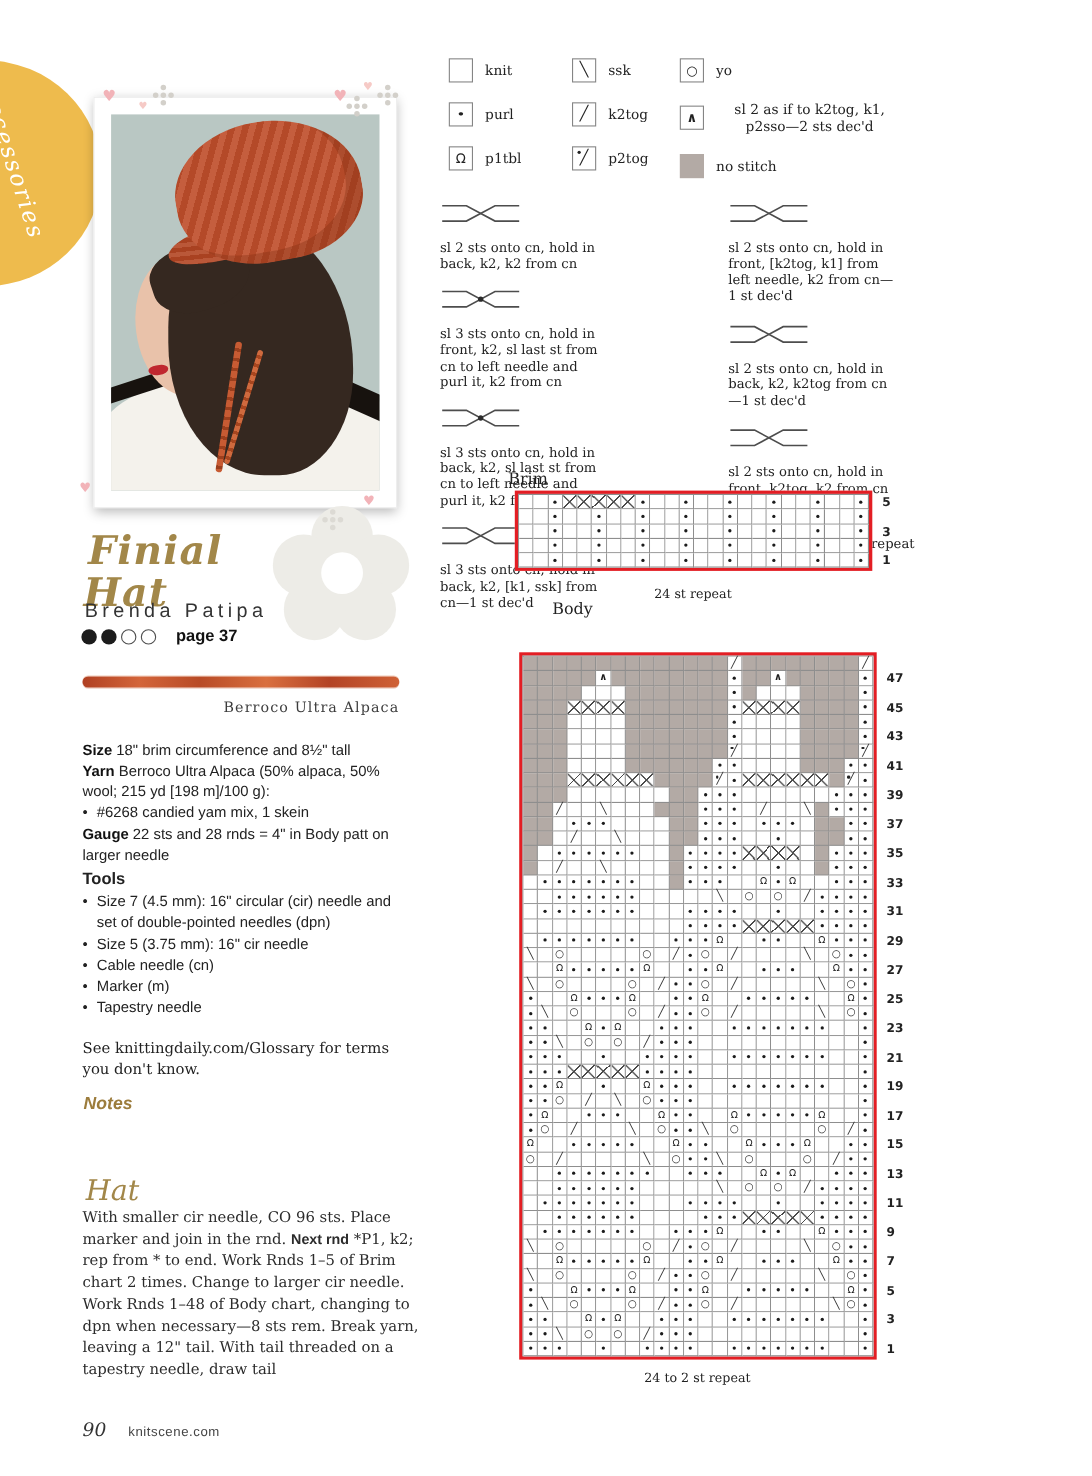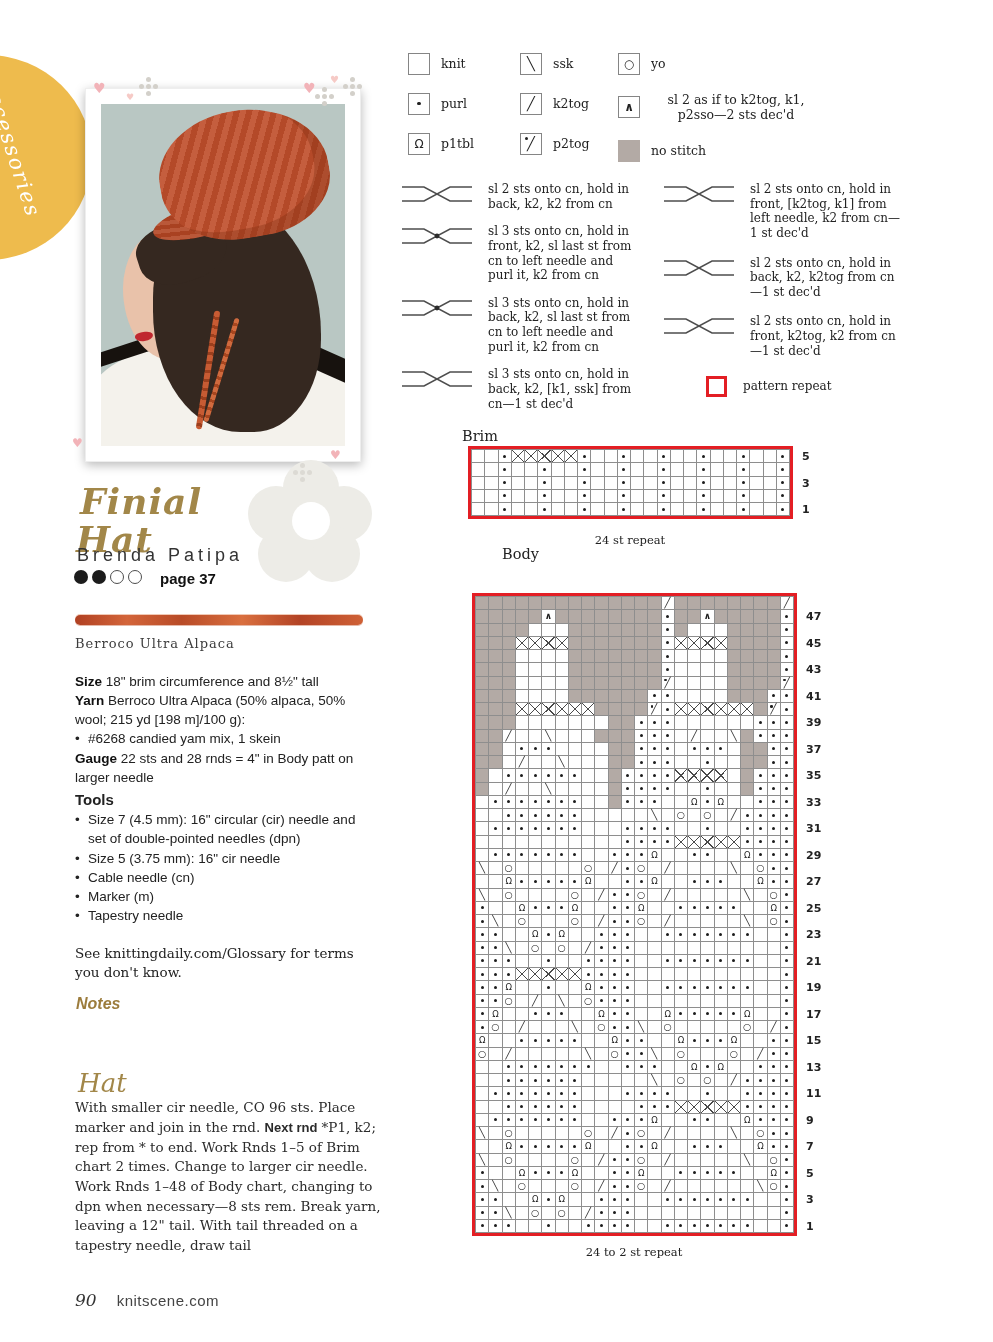--- a/index.html
+++ b/index.html
@@ -56,29 +56,29 @@
   .big-flower .p1{left:35px;top:0;} .big-flower .p2{left:68px;top:26px;}
   .big-flower .p3{left:56px;top:66px;} .big-flower .p4{left:10px;top:66px;}
   .big-flower .p5{left:0;top:26px;}
   .big-flower .ctr{left:44px;top:42px;width:38px;height:38px;background:#fff;}
   
   .title-script { position:absolute; font-family:"DejaVu Serif", serif; font-style:italic;
     color:#a28749; letter-spacing:1px; }
   #title1 { left:80px; top:480px; font-size:36px; }
   #title2 { left:76px; top:518px; font-size:36px; }
   .designer { position:absolute; left:77px; top:545px; font-size:18px; letter-spacing:4px; color:#333; }
-  .difficulty { position:absolute; left:74px; top:570px; display:flex; gap:4px; }
+  .difficulty { position:absolute; left:74px; top:570px; display:flex; align-items:center; gap:4px; }
   .dot { width:14px; height:14px; border-radius:50%; }
   .dot.filled { background:#1c1c1c; }
   .dot.empty { border:1.5px solid #4d4d4d; background:#fff; }
   .page-ref { margin-left:14px; font-weight:bold; font-size:15px; color:#111; }
   .yarn-strip { position:absolute; left:75px; top:615px; width:288px; height:10px; border-radius:5px;
     background:linear-gradient(90deg,#b04022,#d3653a 18%,#b84b27 37%,#d96f3f 58%,#b34325 78%,#cf6136);
     box-shadow:0 1px 0 rgba(190,80,40,.4), 0 -1px 0 rgba(220,120,70,.4); }
-  .yarn-caption { position:absolute; left:75px; top:636px; width:288px; text-align:left;
+  .yarn-caption { position:absolute; left:75px; top:636px; width:288px; text-align:right;
     font-family:"DejaVu Serif", serif; font-size:13px; letter-spacing:1px; color:#3c3c3c; }
   
   .specs { position:absolute; left:75px; top:672px; width:302px; font-size:13.5px; line-height:1.42; color:#222; }
   .specs b { font-weight:bold; color:#111; }
   .specs .tools-h { font-size:15px; font-weight:bold; margin-top:2px; }
   .specs ul { list-style:none; }
   .specs li { padding-left:13px; position:relative; }
   .specs li:before { content:"•"; position:absolute; left:0; }
   .glossary { margin-top:19px; font-family:"DejaVu Serif", serif; font-size:13.5px; }
   
@@ -87,39 +87,39 @@
   .notes-t { position:absolute; left:75px; top:1016px; width:305px;
     font-family:"DejaVu Serif", serif; font-size:13.5px; line-height:1.4; }
   .hat-h { position:absolute; left:78px; top:1068px; font-family:"DejaVu Serif", serif;
     font-style:italic; font-size:26px; color:#a28749; }
   .hat-t { position:absolute; left:75px; top:1098px; width:308px;
     font-family:"DejaVu Serif", serif; font-size:13.5px; line-height:1.46; }
   .hat-t b { font-family:"Liberation Sans", sans-serif; font-size:13px; }
   
   .footer { position:absolute; left:75px; top:1290px; display:flex; align-items:baseline; gap:20px; }
   .folio { font-family:"DejaVu Serif", serif; font-style:italic; font-size:17px; color:#333; }
-  .site { font-size:15px; letter-spacing:.5px; color:#444; }
+  .site { font-size:12px; letter-spacing:.5px; color:#444; }
   
   .legend { position:absolute; left:408px; top:52px; display:flex; }
   .legend .col { display:flex; flex-direction:column; gap:17px; }
   .legend .col1 { width:112px; } .legend .col2 { width:98px; } .legend .col3 { width:300px; }
   .leg-item { display:flex; align-items:center; gap:11px; min-height:23px; }
   .sym { width:22px; height:22px; border:1.5px solid #858585; background:#fff; flex:none;
     display:flex; align-items:center; justify-content:center; font-size:12px; color:#222;
     position:relative; font-family:"DejaVu Sans", sans-serif; }
   .sym.nostitch { border:none; background:#b3aaa5; }
   .sym .slash { font-size:13px; }
   .sym .pdot { position:absolute; top:3px; left:4px; width:3px; height:3px; border-radius:50%; background:#222; }
   .leg-label { font-family:"DejaVu Serif", serif; font-size:12.5px; line-height:1.2; color:#222; }
   
   .cables { position:absolute; left:400px; top:182px; width:590px; display:flex; }
   .cab-col { display:flex; flex-direction:column; }
   .cab-col.left { width:262px; gap:13px; }
   .cab-col.right { width:260px; gap:15px; }
-  .cab-item { display:flex; gap:14px; }
+  .cab-item { display:flex; gap:14px;flex-direction:column; }
   .cab-item svg { flex:none; margin-top:2px; }
   .cab-text { font-family:"DejaVu Serif", serif; font-size:12px; line-height:1.22; color:#222; width:150px; }
   .rep-item { display:flex; gap:16px; align-items:center; margin-left:44px; margin-top:3px; }
   .rep-box { width:21px; height:21px; border:3.5px solid #e31e24; background:#fff; flex:none; }
   
   .chart-label { position:absolute; font-family:"DejaVu Serif", serif; font-size:14.5px; color:#222; }
   .chart-wrap { position:absolute; }
   .chart-grid { border:3px solid #e31e24; background:#fff; display:inline-block; }
   .grid-inner { border-top:1px solid #8e8e8e; border-left:1px solid #8e8e8e; }
   .c-row { display:flex; }

